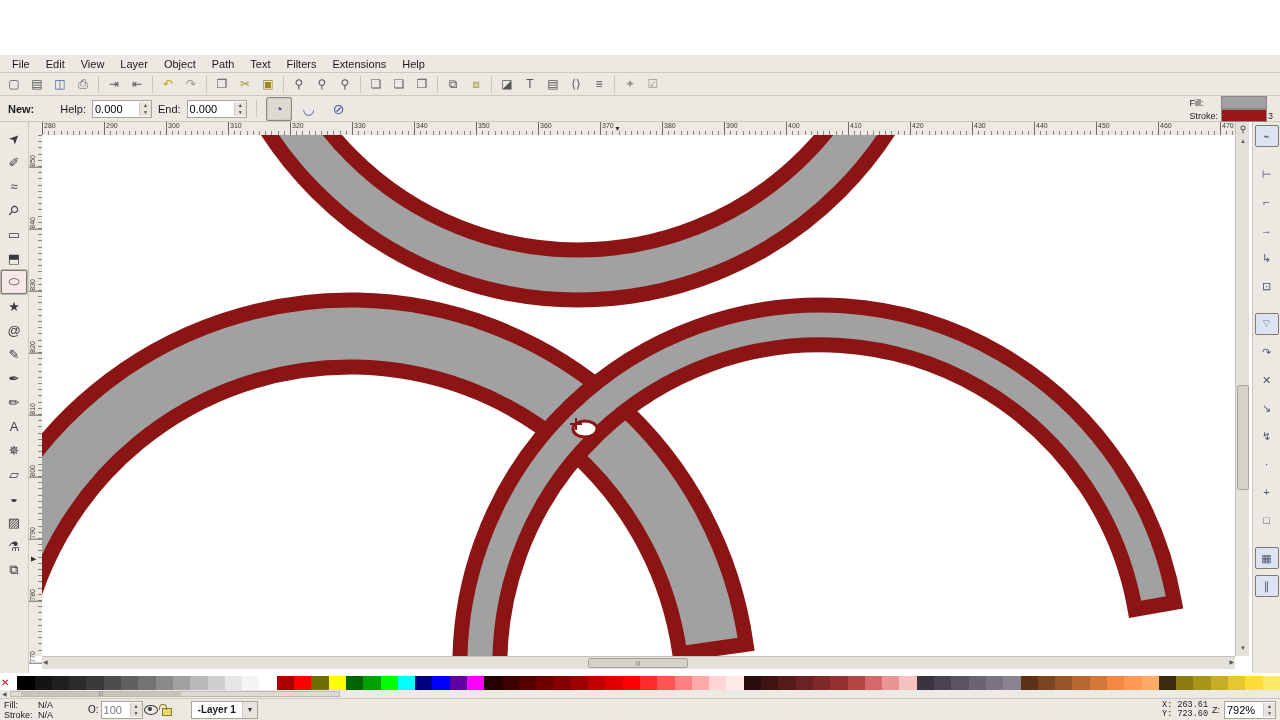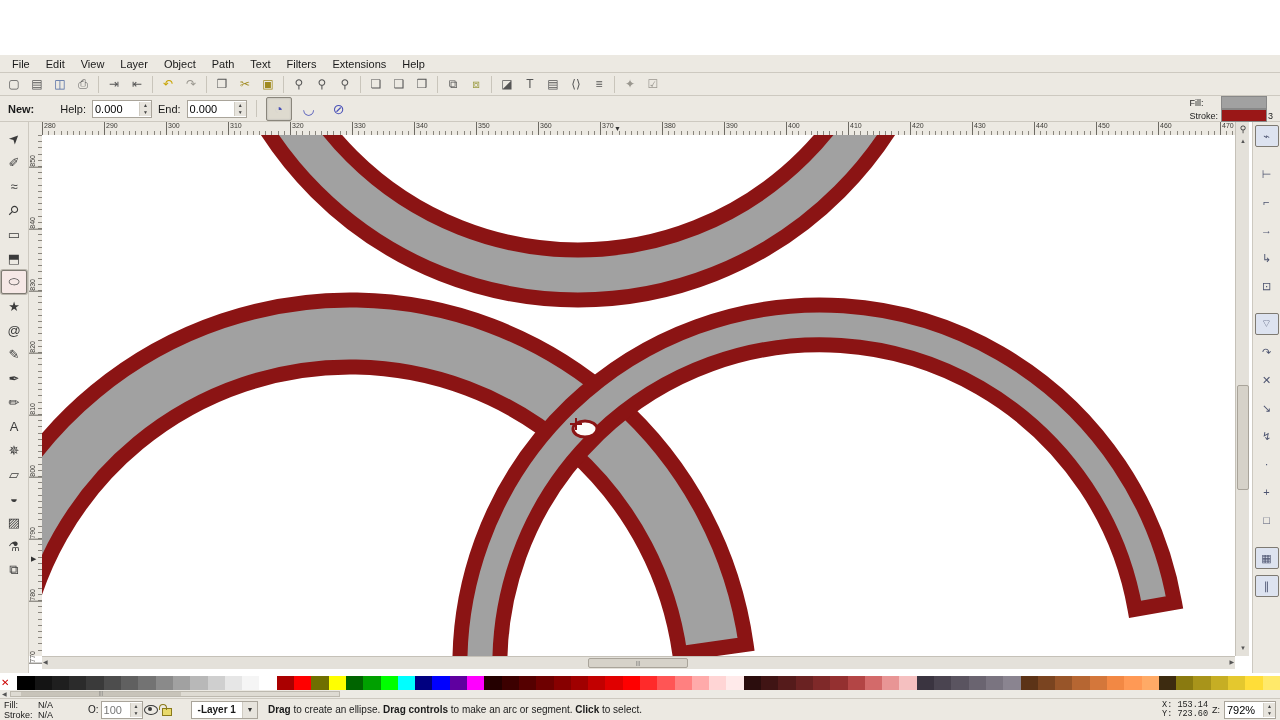--- a/index.html
+++ b/index.html
@@ -375,24 +375,23 @@
     <span class="mini-icon">
         <span class="eye"></span>
       </span>
     <span class="mini-icon">
         <span class="lock"></span>
       </span>
     <div id="layerbox">
       <span class="nm">-Layer 1</span>
       <span class="dd">▼</span>
     </div>
-    <div id="msg"><b>Drag</b><span> to create an ellipse. </span><b>Drag controls</b><span> to make an arc or segment. </span><b>Click</b><span> to select.</span></div>
     <div id="coords">
       <div id="xy">
-        <div><span>X:</span> <span>153.14</span></div>
+        <div><span>X:</span> <span>263.61</span></div>
         <div><span>Y:</span> <span>723.60</span></div>
       </div>
       <span style="font-size:9px;">Z:</span>
       <span class="spinbox">
         <input style="width: 34px;" value="792%">
         <span class="spin">
             <span>▲</span>
             <span>▼</span>
           </span>
       </span>

